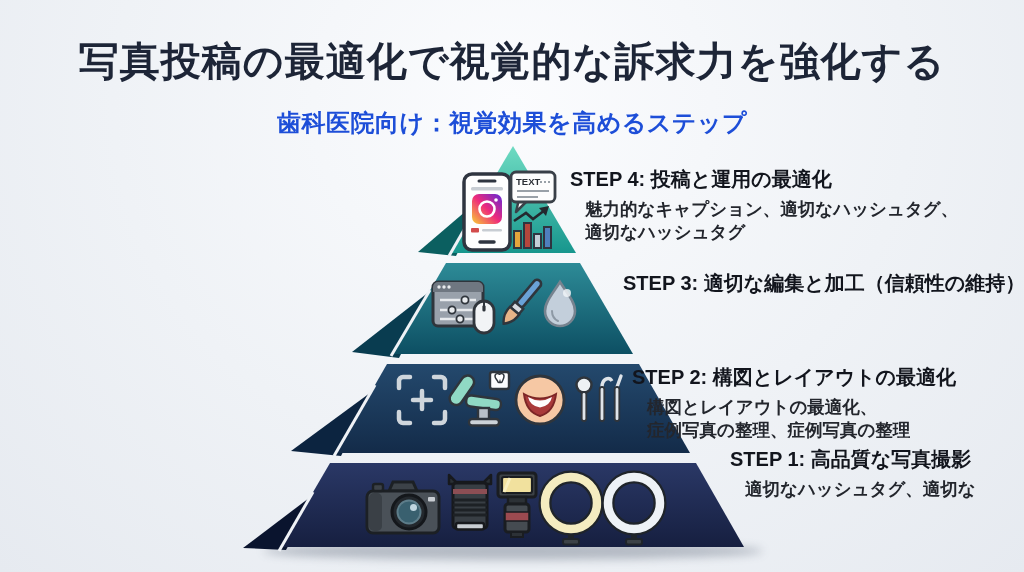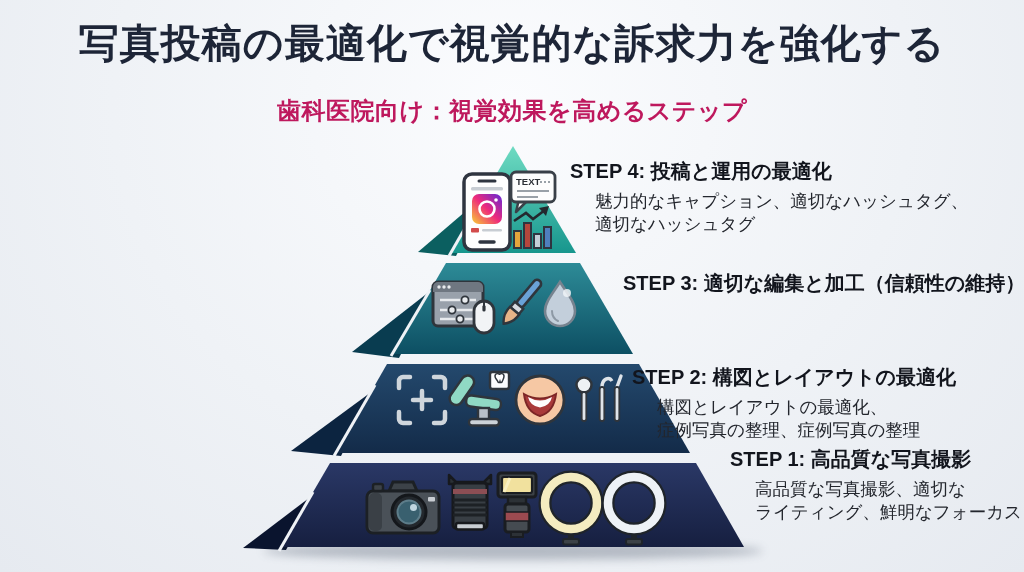--- a/index.html
+++ b/index.html
@@ -5,35 +5,35 @@
   * { margin:0; padding:0; box-sizing:border-box; }
   html,body { width:1024px; height:572px; overflow:hidden; }
   body{
     position:relative;
     font-family:"Liberation Sans","DejaVu Sans",sans-serif;
     background:radial-gradient(ellipse at 50% 18%, #fbfcfe 0%, #eff2f6 55%, #e6eaf0 100%);
   }
   .canvas{ position:absolute; inset:0; }
   .hdr{ position:absolute; top:0; left:0; width:1024px; text-align:center; }
   .title{
-    margin-top:16px;
+    margin-top:34px;
     font-size:40px; font-weight:800; letter-spacing:1px;
     color:#1d2537;
   }
   .subtitle{
-    margin-top:24px;
-    font-size:24px; font-weight:600; color:#be185d; letter-spacing:0.5px;
+    margin-top:18px;
+    font-size:24px; font-weight:600; color:#1d4ed8; letter-spacing:0.5px;
   }
   .pyr-svg{ position:absolute; left:0; top:0; width:1024px; height:572px; }
   .step{ position:absolute; color:#15181f; }
   .step-title{ font-size:20px; font-weight:700; color:#12151d; white-space:nowrap; }
-  .step-desc{ margin-top:5px; margin-left:25px; font-size:17.5px; font-weight:400;
+  .step-desc{ margin-top:5px; margin-left:15px; font-size:17.5px; font-weight:700;
               color:#23262d; line-height:23px; white-space:nowrap; }
   
-  .step-4{ left:570px; top:158px; }
+  .step-4{ left:570px; top:166px; }
   .step-3{ left:623px; top:270px; }
   .step-2{ left:632px; top:364px; }
   .step-1{ left:730px; top:446px; }
 </style>
 </head>
 <body>
 
 <div class="canvas">
 
   <div class="hdr">
@@ -231,18 +231,17 @@
     <div class="step-title">STEP 2: 構図とレイアウトの最適化</div>
     <div class="step-desc">
       <div>構図とレイアウトの最適化、</div>
       <div>症例写真の整理、症例写真の整理</div>
     </div>
   </div>
 
   <div class="step step-1">
     <div class="step-title">STEP 1: 高品質な写真撮影</div>
     <div class="step-desc">
-      <div>高品質な写真撮影、適切な</div>
-      <div>ライティング、鮮明なフォーカス</div>
+      <div>適切なハッシュタグ、適切な</div>
     </div>
   </div>
 
 </div>
 
 </body></html>

